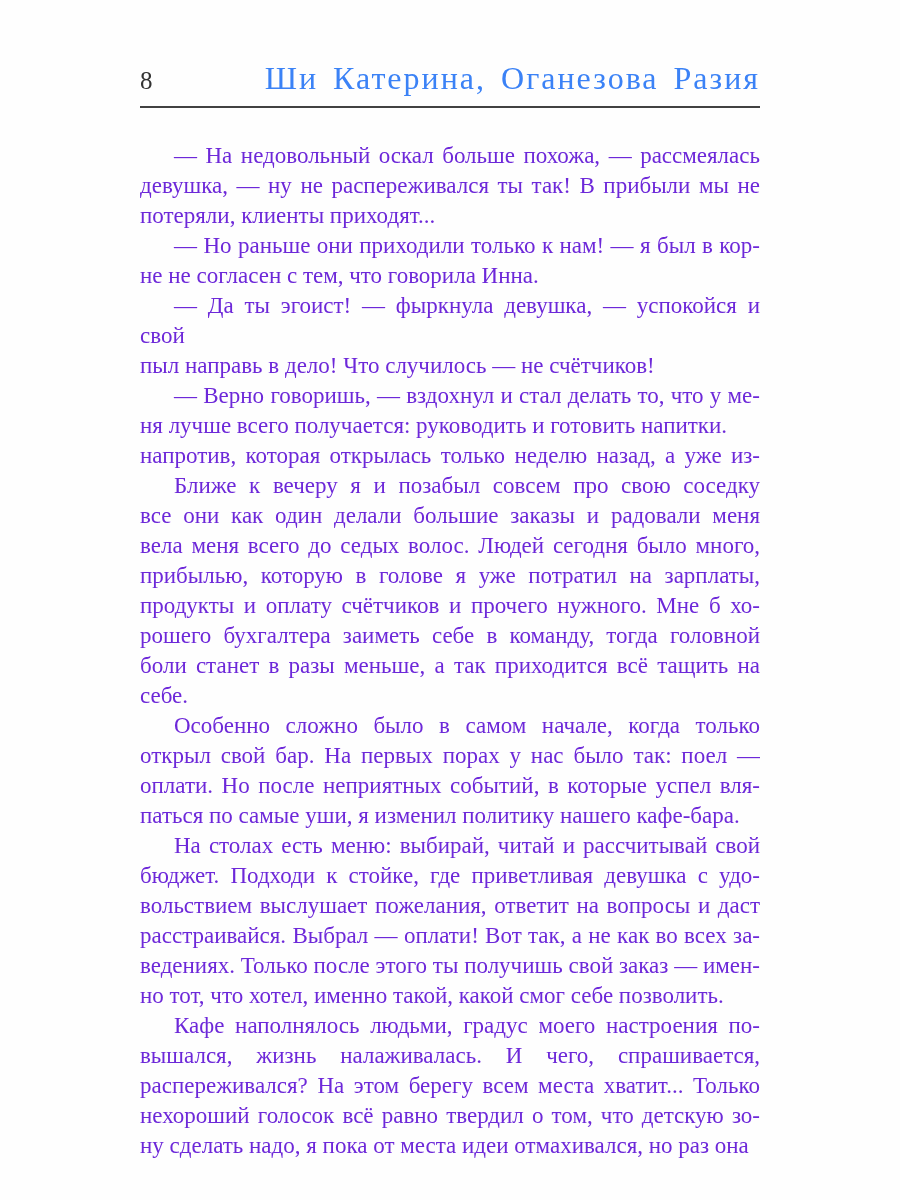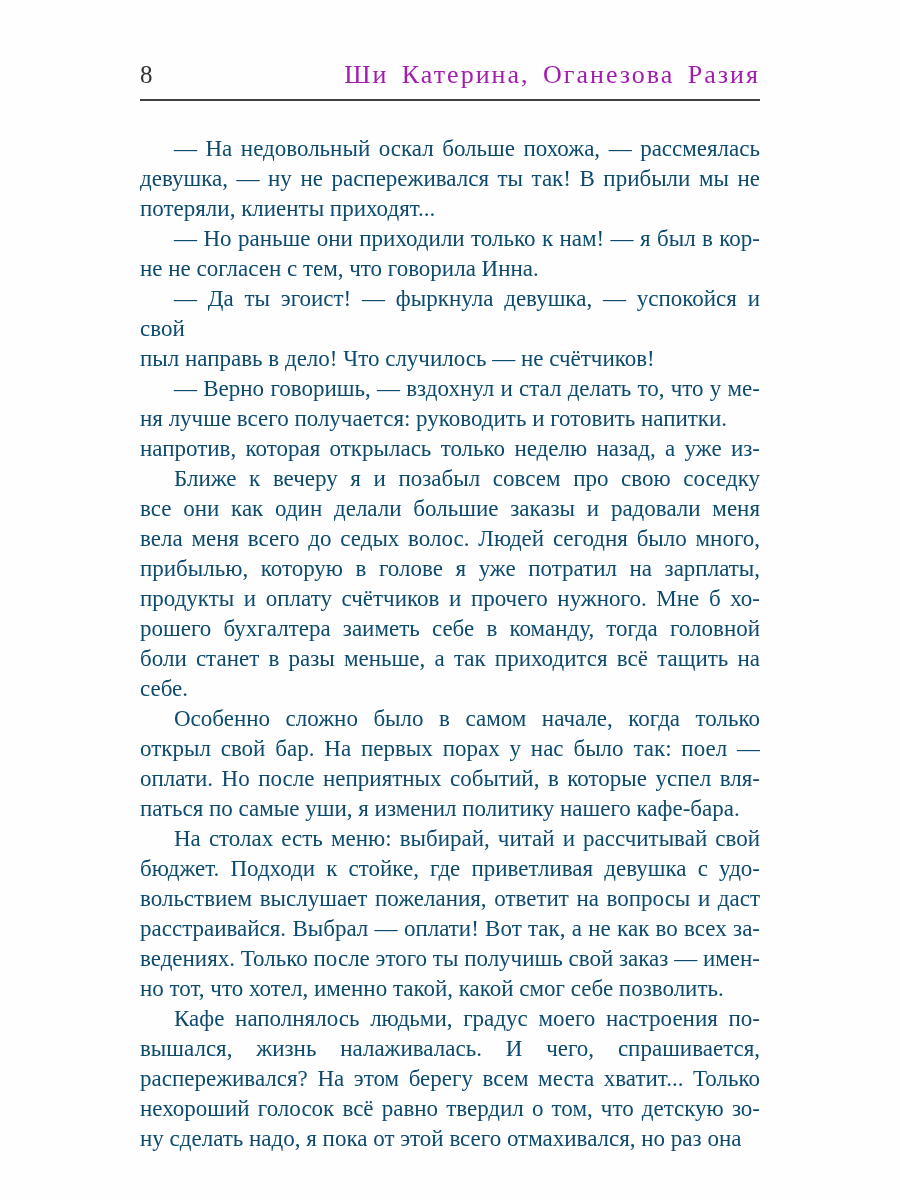--- a/index.html
+++ b/index.html
@@ -24,35 +24,35 @@
     display: flex;
     justify-content: space-between;
     align-items: baseline;
     padding-top: 60px;
   }
   .pagenum {
     font-size: 25px;
     color: #333333;
   }
   .running {
-    font-size: 26px;
+    font-size: 32px;
     letter-spacing: 2px;
     word-spacing: 5px;
-    color: #a21caf;
+    color: #3b82f6;
   }
   .rule {
     margin-top: 9px;
     border-top: 2px solid #414141;
     height: 0;
   }
   .text {
     margin-top: 33px;
     font-size: 23px;
     line-height: 30px;
-    color: #0c4a6e;
+    color: #6d28d9;
   }
   .line {
     text-align: justify;
     text-align-last: justify;
     white-space: normal;
     overflow: hidden;
   }
   .line.first { text-indent: 34px; }
   .line.end { text-align-last: left; }
 </style>
@@ -117,18 +117,18 @@
         <div class="line">расстраивайся. Выбрал — оплати! Вот так, а не как во всех за-</div>
         <div class="line">ведениях. Только после этого ты получишь свой заказ — имен-</div>
         <div class="line end">но тот, что хотел, именно такой, какой смог себе позволить.</div>
       </div>
 
       <div class="para">
         <div class="line first">Кафе наполнялось людьми, градус моего настроения по-</div>
         <div class="line">вышался, жизнь налаживалась. И чего, спрашивается,</div>
         <div class="line">распереживался? На этом берегу всем места хватит... Только</div>
         <div class="line">нехороший голосок всё равно твердил о том, что детскую зо-</div>
-        <div class="line end">ну сделать надо, я пока от этой всего отмахивался, но раз она</div>
+        <div class="line end">ну сделать надо, я пока от места идеи отмахивался, но раз она</div>
       </div>
 
     </div>
   </div>
 </div>
 
 </body></html>

